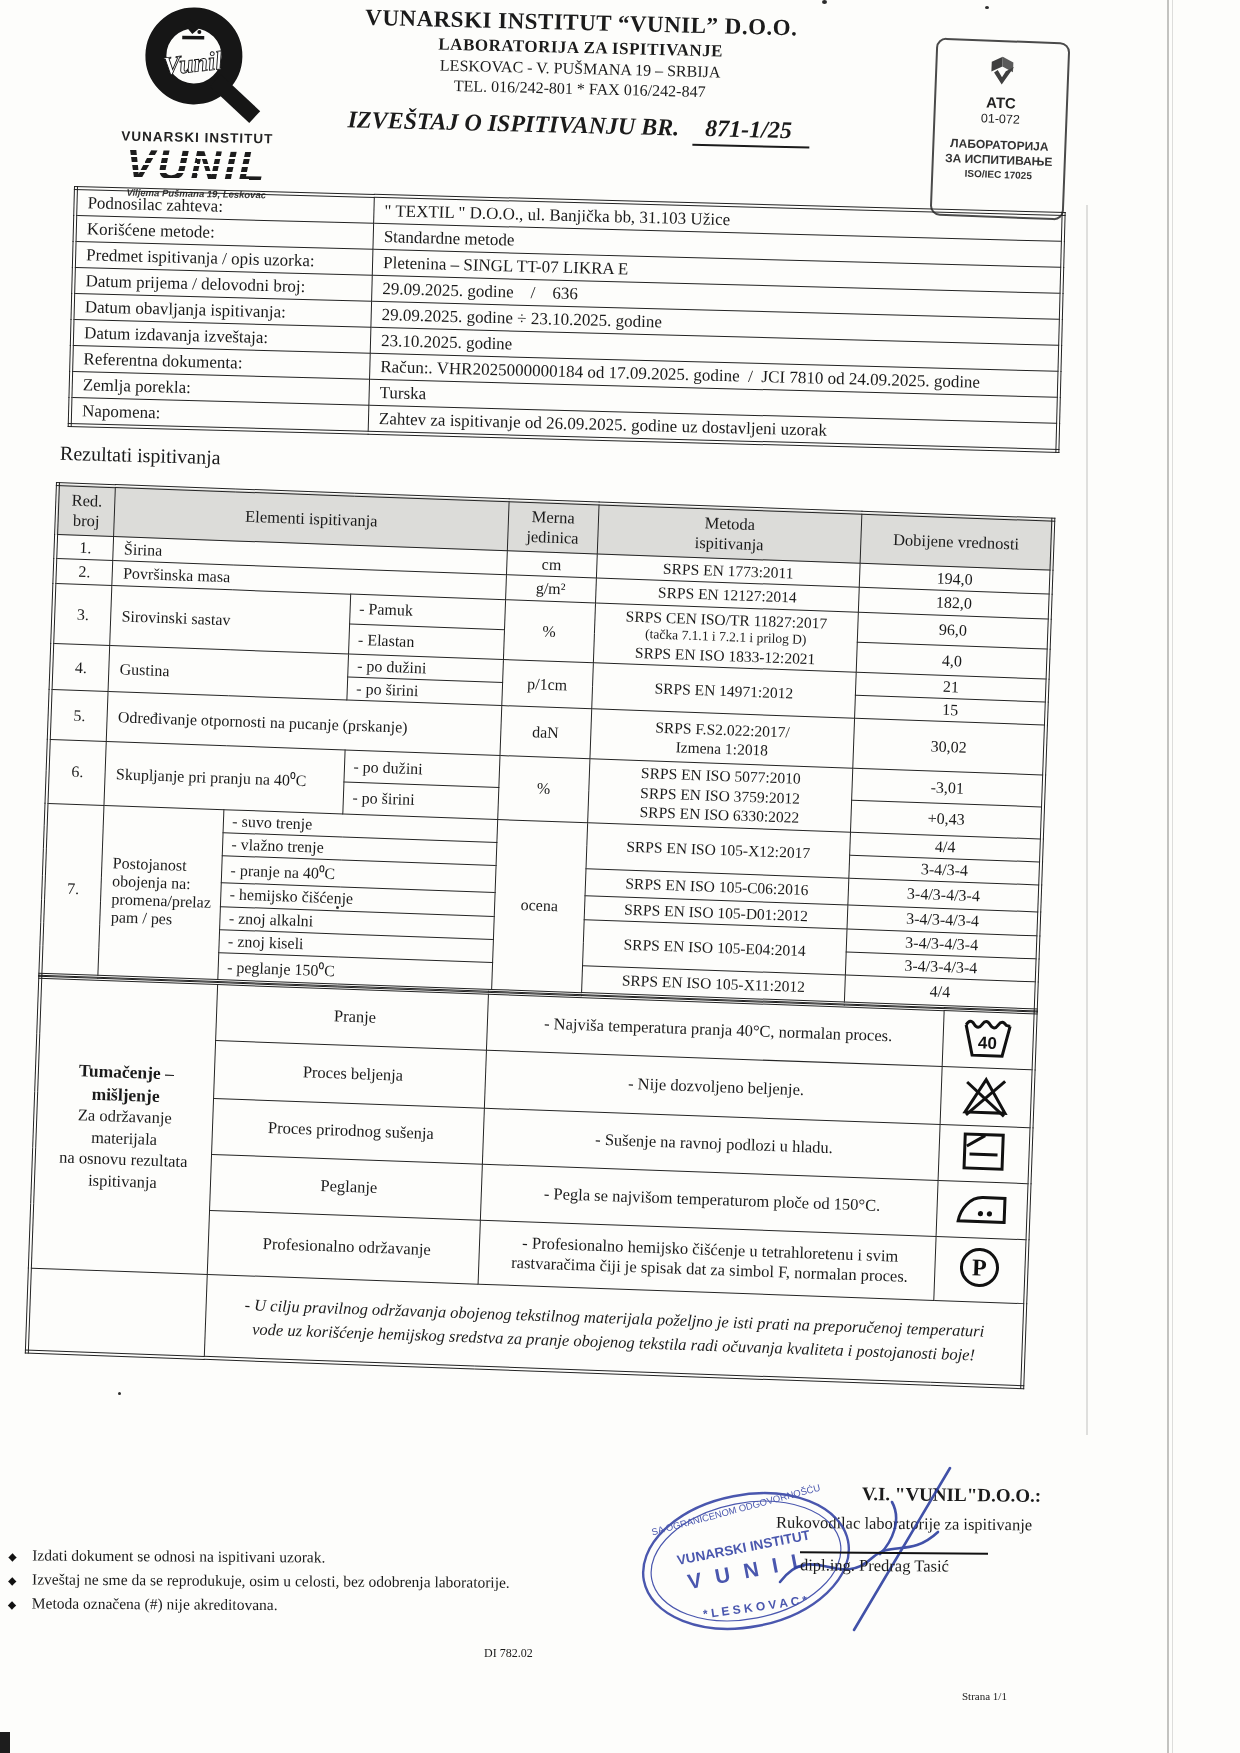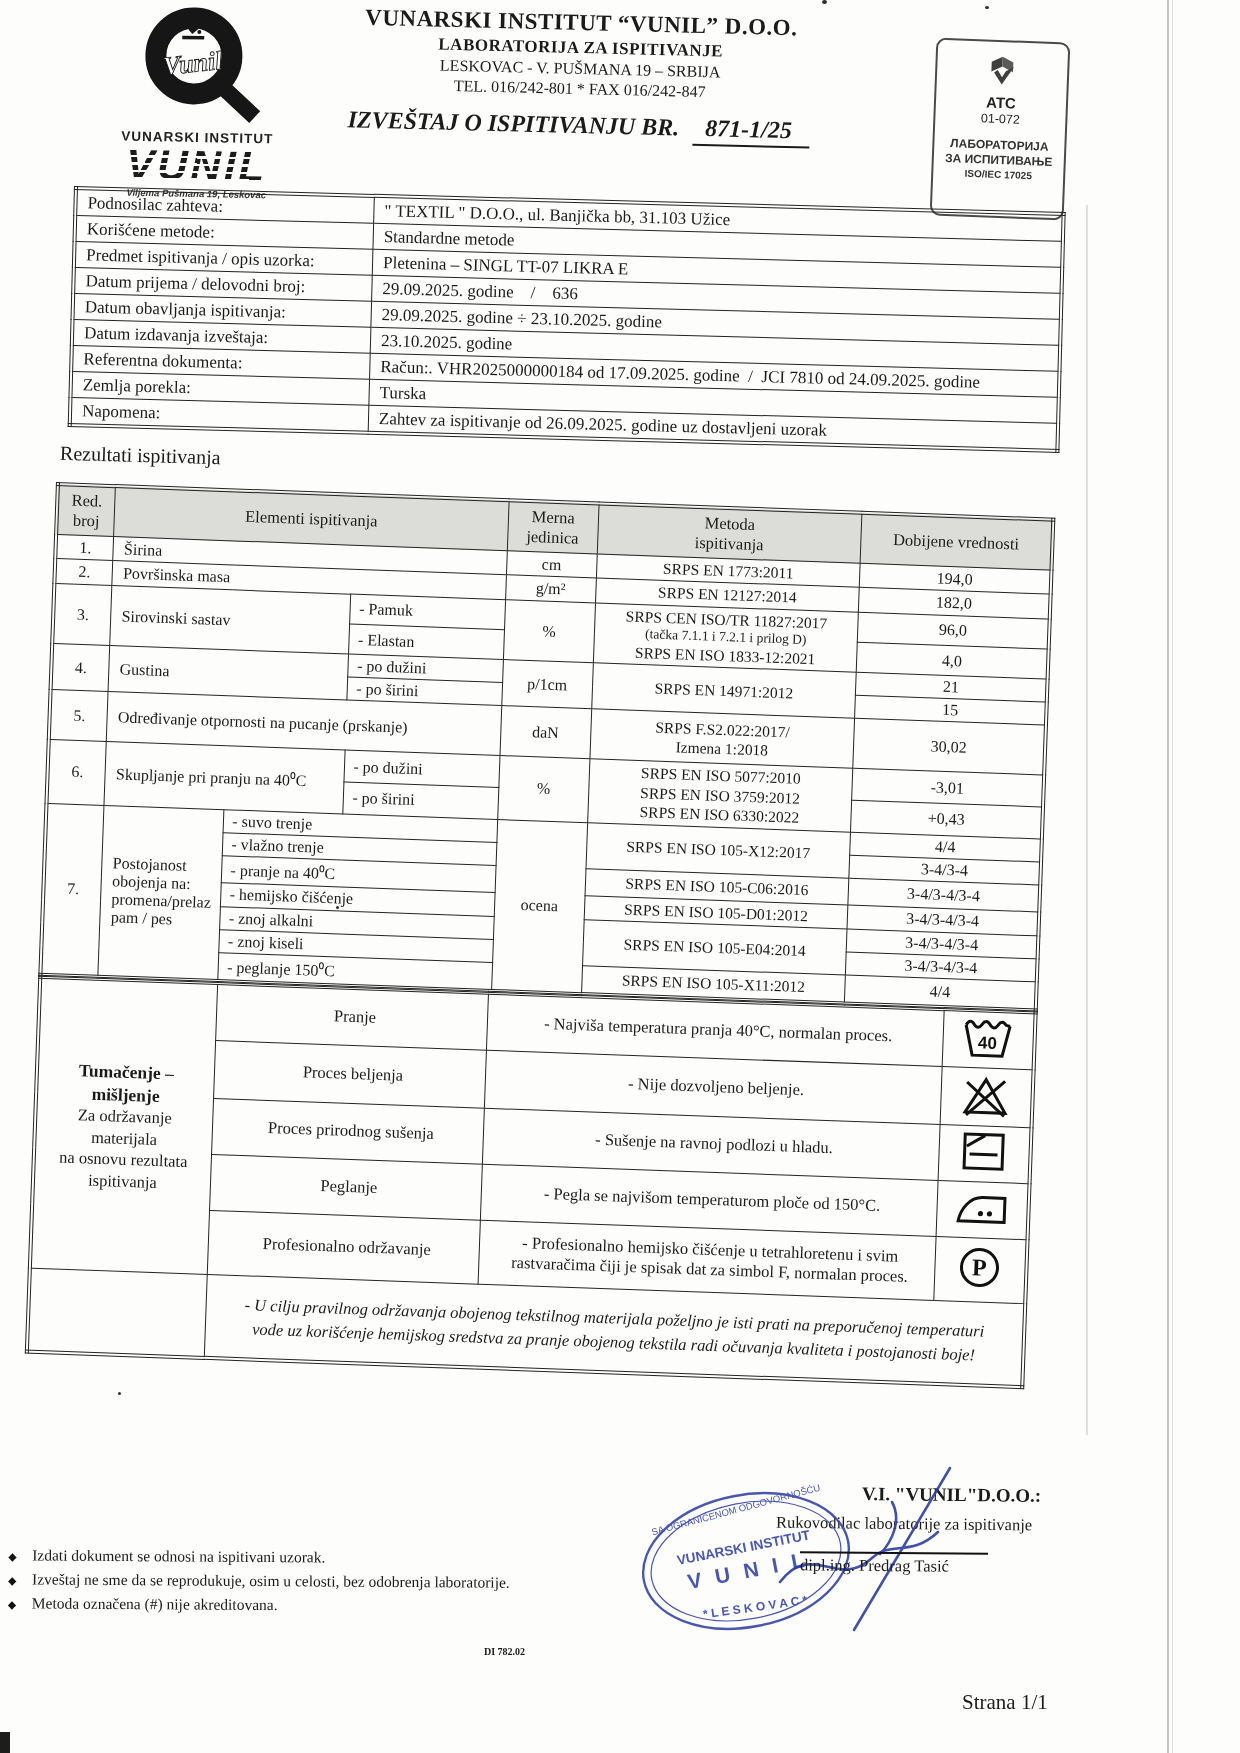--- a/index.html
+++ b/index.html
@@ -62,22 +62,22 @@
   .care td.note-cell{font-style:italic;font-size:16.5px;padding:10px 22px;line-height:1.45;}
 
   
   .f-company{left:862px;top:1484px;font-size:19px;font-weight:bold;transform:rotate(.6deg);}
   .f-role{left:776px;top:1514px;font-size:16.5px;transform:rotate(.6deg);}
   .f-sigline{left:800px;top:1552px;width:188px;border-top:2px solid #111;transform:rotate(.5deg);}
   .f-signer{left:800px;top:1556px;font-size:16.5px;transform:rotate(.5deg);}
   .f-bullets{left:8px;top:1548px;font-size:15.5px;transform:rotate(.4deg);}
   .f-bullets .b-row{margin-bottom:6px;display:flex;align-items:baseline;}
   .f-bullets .diamond{font-size:11px;width:24px;color:#111;}
-  .f-doccode{left:484px;top:1646px;font-size:10px;font-weight:bold;text-align:right;}
-  .f-page{left:962px;top:1690px;font-size:21px;}
+  .f-doccode{left:484px;top:1646px;font-size:12px;font-weight:normal;text-align:right;}
+  .f-page{left:962px;top:1690px;font-size:11px;}
   .stamp-wrap{left:636px;top:1486px;width:220px;height:150px;transform:rotate(-11deg);opacity:.92;}
   .sig-wrap{left:742px;top:1462px;width:270px;height:180px;pointer-events:none;}
 
   
   .scan-line-1{left:1167px;top:0;width:2px;height:1753px;background:#c3c3c0;}
   .scan-line-2{left:1172px;top:0;width:1px;height:1753px;background:#dddddb;}
   .scan-crease{left:1086px;top:205px;width:1.5px;height:1230px;background:#9c9c98;opacity:.3;}
   .speck{background:#2c2c2c;border-radius:50%;}
   .corner-smudge{left:0;top:1732px;width:10px;height:21px;background:#1d1d1d;}
 </style>

